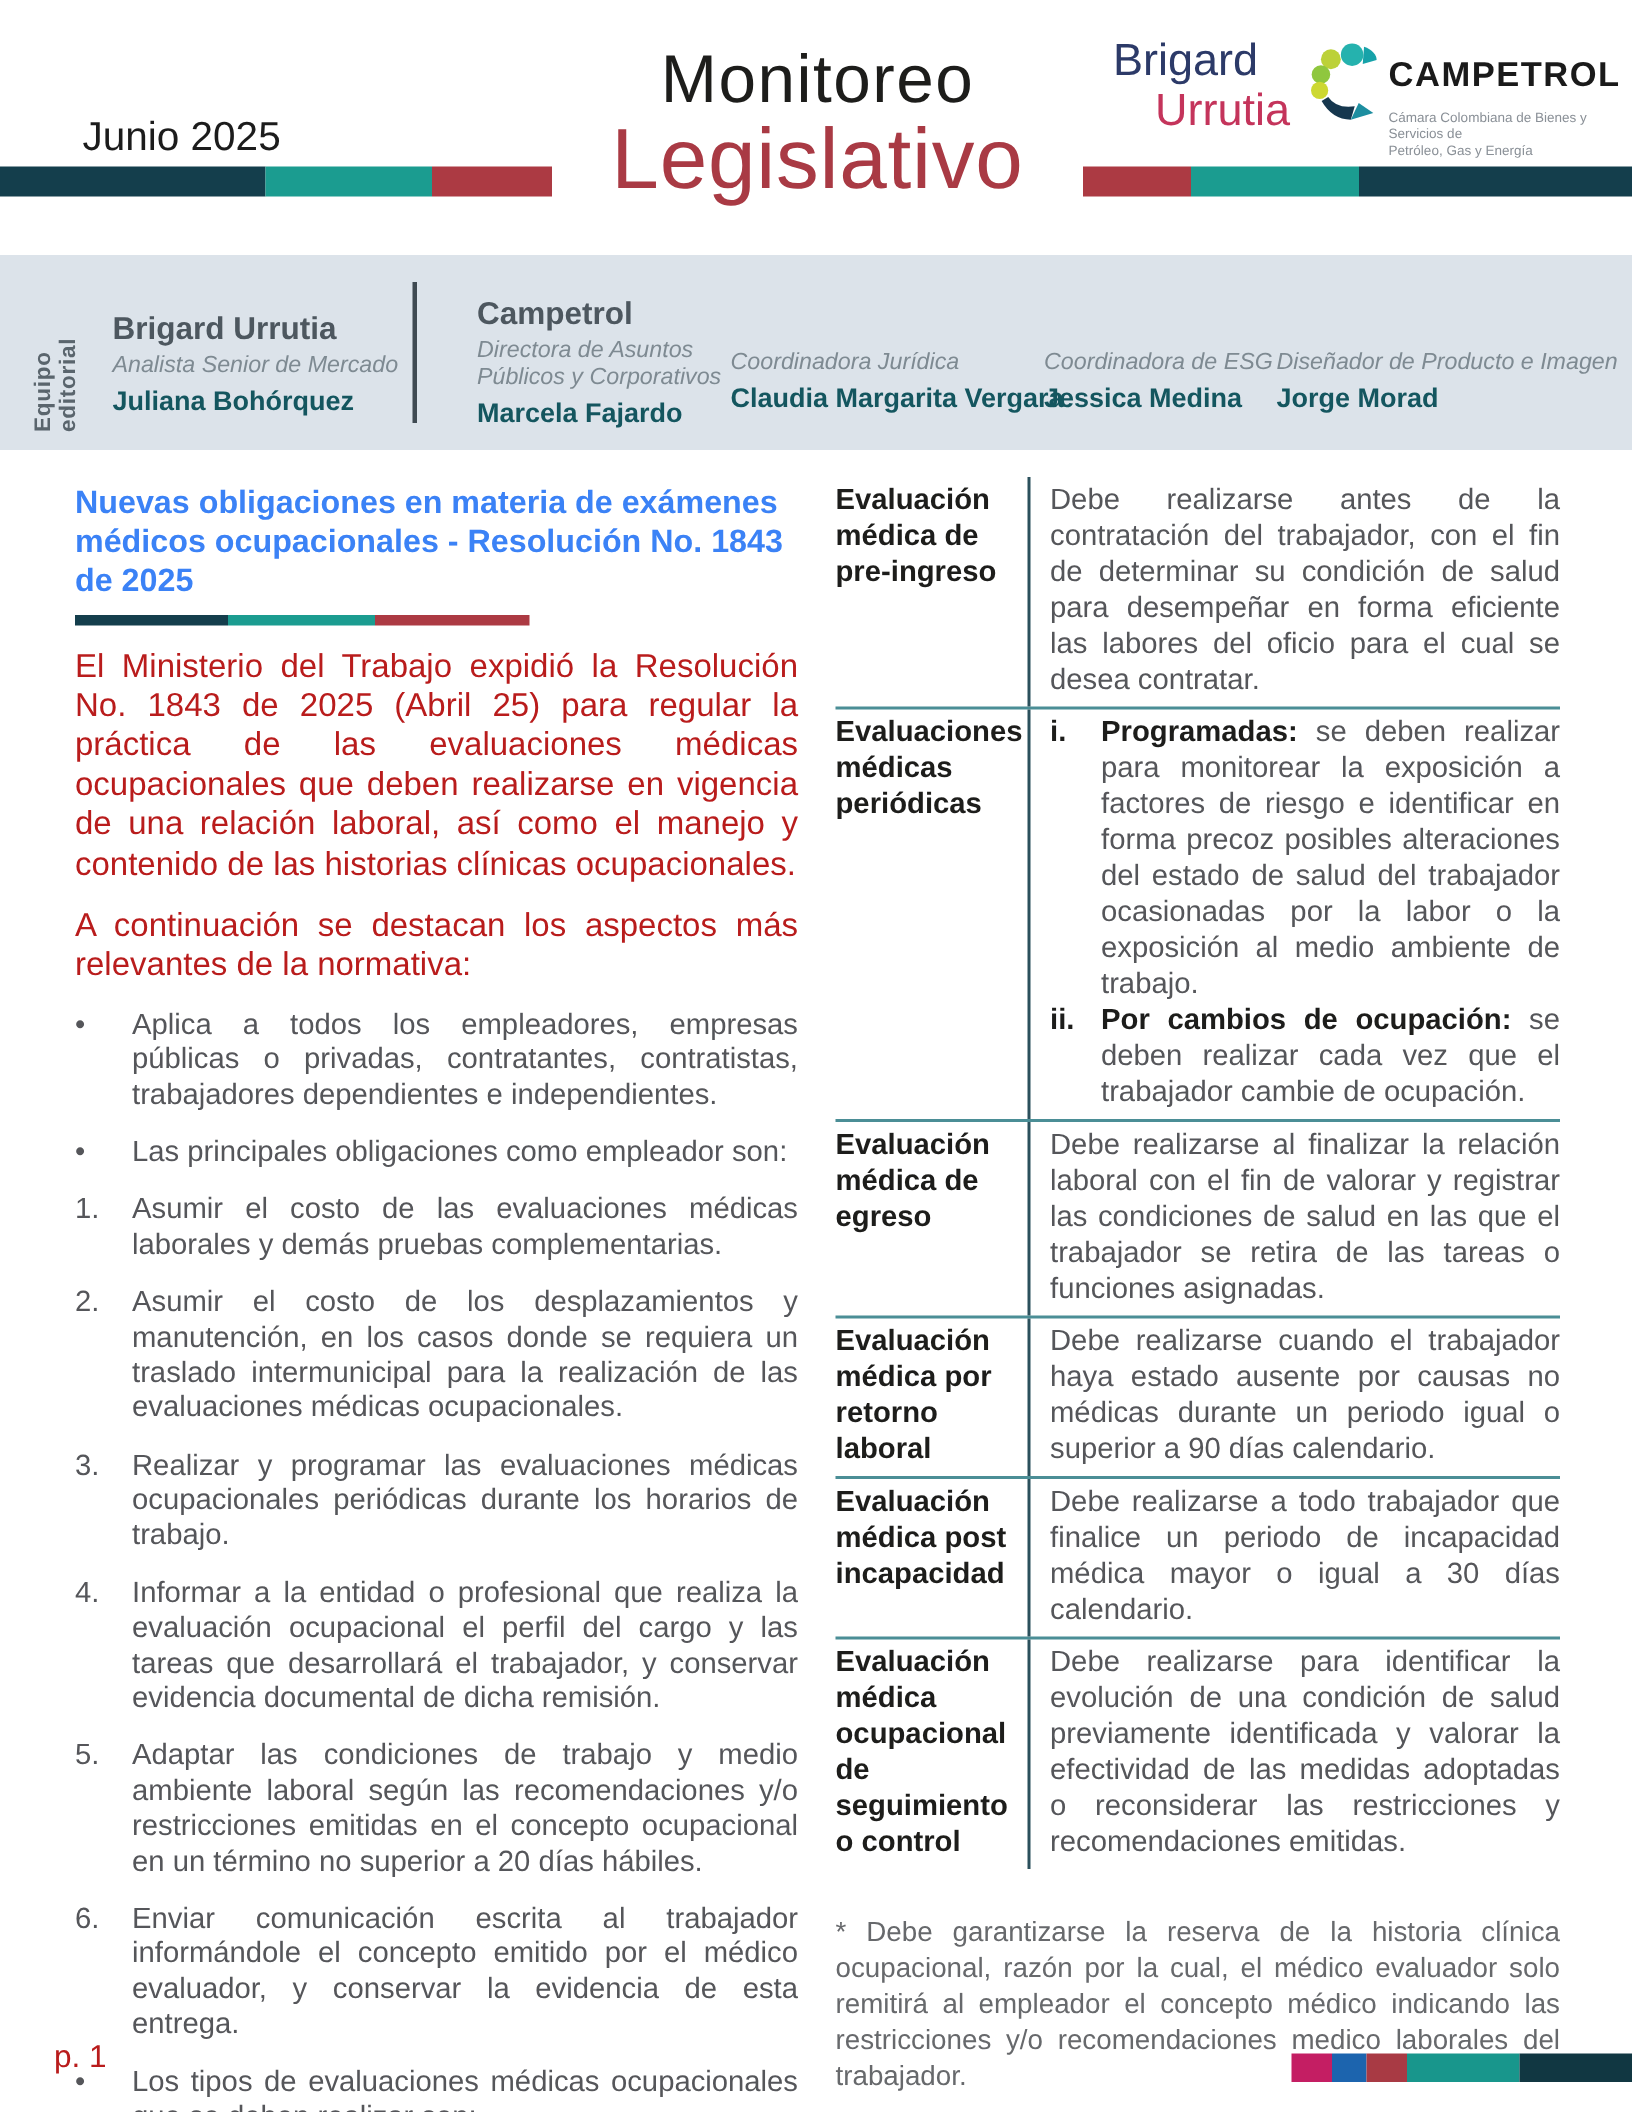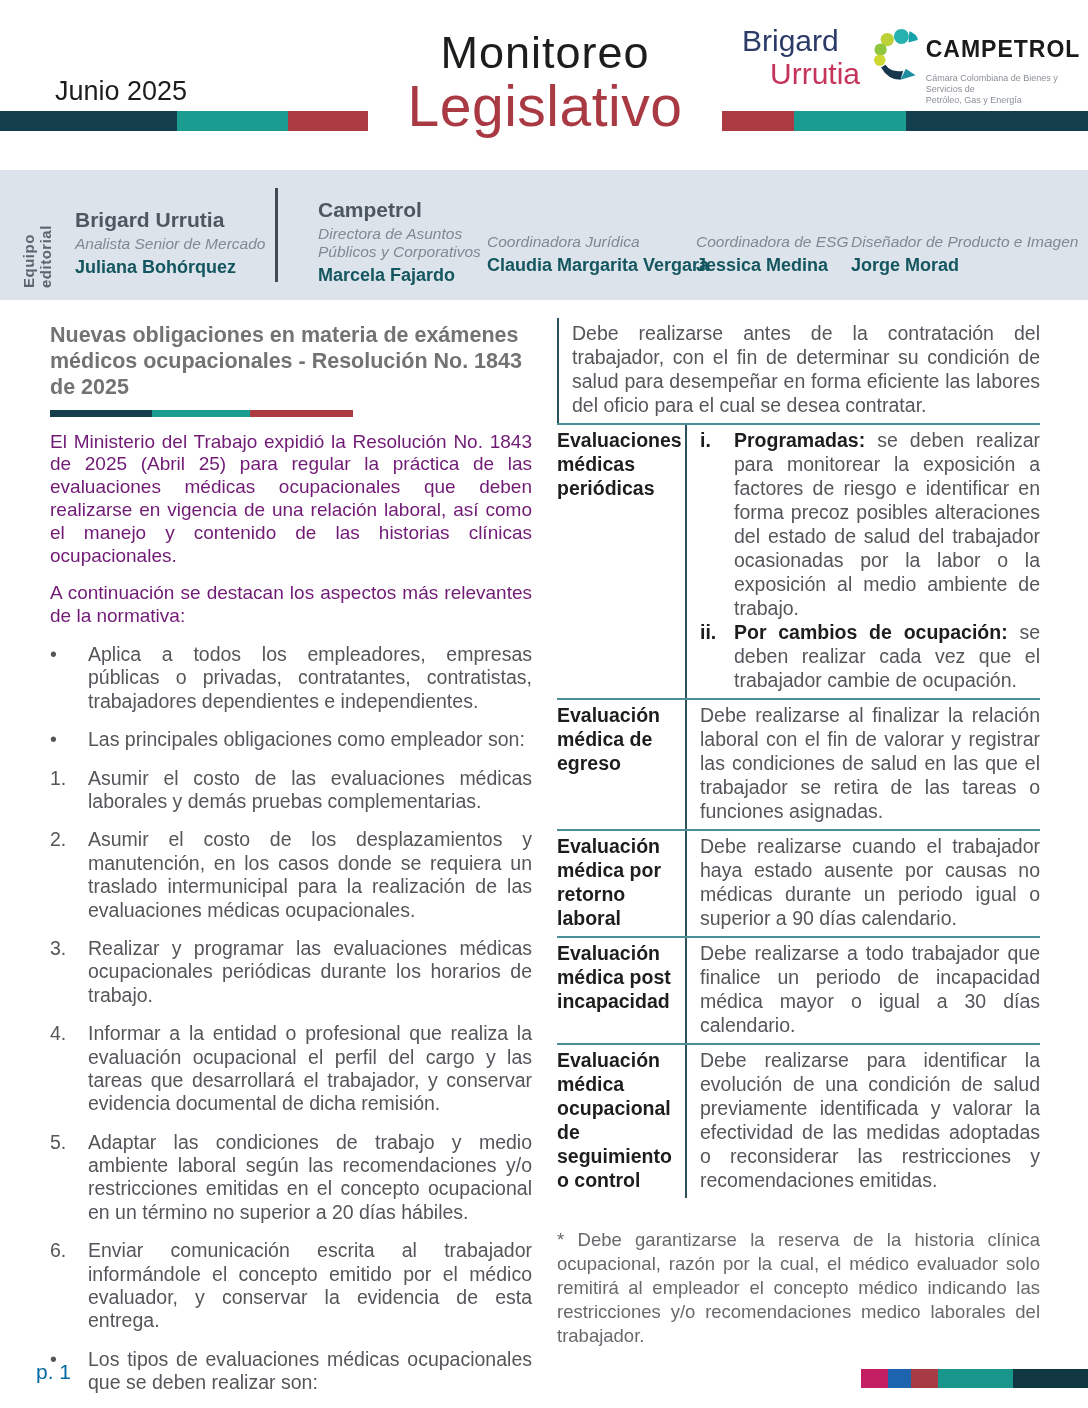--- a/index.html
+++ b/index.html
@@ -28,45 +28,45 @@
   .vlabel{position:absolute;left:20px;top:12px;height:106px;writing-mode:vertical-rl;transform:rotate(180deg);
           font-size:15px;font-weight:700;color:#5a656d;letter-spacing:0.5px;}
   .member{position:absolute;}
   .m-org{font-size:21px;font-weight:600;color:#4d575f;line-height:24px;}
   .m-role{font-size:15.5px;font-style:italic;color:#7e8a92;line-height:18px;margin-top:3px;}
   .m-name{font-size:18px;font-weight:700;color:#14565f;line-height:21px;margin-top:4px;}
   .ediv{position:absolute;left:275px;top:18px;width:2.5px;height:94px;background:#3f4a52;}
 
   
   .lcol{position:absolute;left:50px;top:322px;width:482px;}
-  .atitle{font-size:21.5px;font-weight:700;color:#737373;line-height:1.22;}
+  .atitle{font-size:21.5px;font-weight:700;color:#3b82f6;line-height:1.22;}
   .tricolor{display:flex;height:7px;width:303px;margin:9px 0 14px;}
   .tricolor div{height:7px;}
-  .p{font-size:19px;line-height:1.2;text-align:justify;margin:0 0 15px;color:#701a75;}
+  .p{font-size:22px;line-height:1.2;text-align:justify;margin:0 0 15px;color:#b91c1c;}
   .li{display:flex;font-size:19.5px;line-height:1.2;margin-bottom:15px;color:#55565a;}
   .li:last-child{margin-bottom:0;}
   .lmark{width:38px;flex-shrink:0;}
   .ltxt{flex:1;text-align:justify;}
 
   
   .rcol{position:absolute;left:557px;top:318px;width:483px;}
   .trow{display:flex;align-items:stretch;border-bottom:2px solid #4b8e96;}
   .trow.last{border-bottom:none;}
   .tlabel{width:128px;box-sizing:border-box;padding:3px 5px 6px 0;
           font-size:19.5px;font-weight:700;color:#1d1d1b;line-height:24px;}
   .tcontent{flex:1;border-left:2px solid #2b505c;padding:3px 0 6px 13px;
             font-size:19.5px;color:#55565a;line-height:24px;text-align:justify;}
   .titem{display:flex;}
   .tmark{width:34px;flex-shrink:0;font-weight:700;color:#1d1d1b;}
   .ttxt{flex:1;text-align:justify;}
   .ttxt b{color:#1d1d1b;}
   .footnote{margin-top:30px;font-size:18.5px;line-height:24px;color:#67696c;text-align:justify;}
 
   
-  .pagenum{position:absolute;left:36px;top:1360px;font-size:21px;color:#0369a1;}
+  .pagenum{position:absolute;left:36px;top:1360px;font-size:21px;color:#b91c1c;}
   .fbar{position:absolute;top:1369px;height:19px;}
   .f-mag{background:#c41e63;} .f-blue{background:#1c64ae;} .f-red{background:#a83a44;}
   .f-teal{background:#18968c;} .f-navy{background:#113742;}
 </style>
 </head>
 <body>
 
 <div class="page">
 
   <div class="date">Junio 2025</div>
@@ -187,20 +187,21 @@
 
     <div class="li">
       <span class="lmark">•</span>
       <span class="ltxt">Los tipos de evaluaciones médicas ocupacionales que se deben realizar son:</span>
     </div>
   </div>
 
   <div class="rcol">
 
     <div class="trow">
+      <div class="tlabel">Evaluación médica de pre-ingreso</div>
       <div class="tcontent">
         <span>Debe realizarse antes de la contratación del trabajador, con el fin de determinar su condición de salud para desempeñar en forma eficiente las labores del oficio para el cual se desea contratar.</span>
       </div>
     </div>
 
     <div class="trow">
       <div class="tlabel">Evaluaciones médicas periódicas</div>
       <div class="tcontent">
         <div class="titem">
           <span class="tmark">i.</span>

